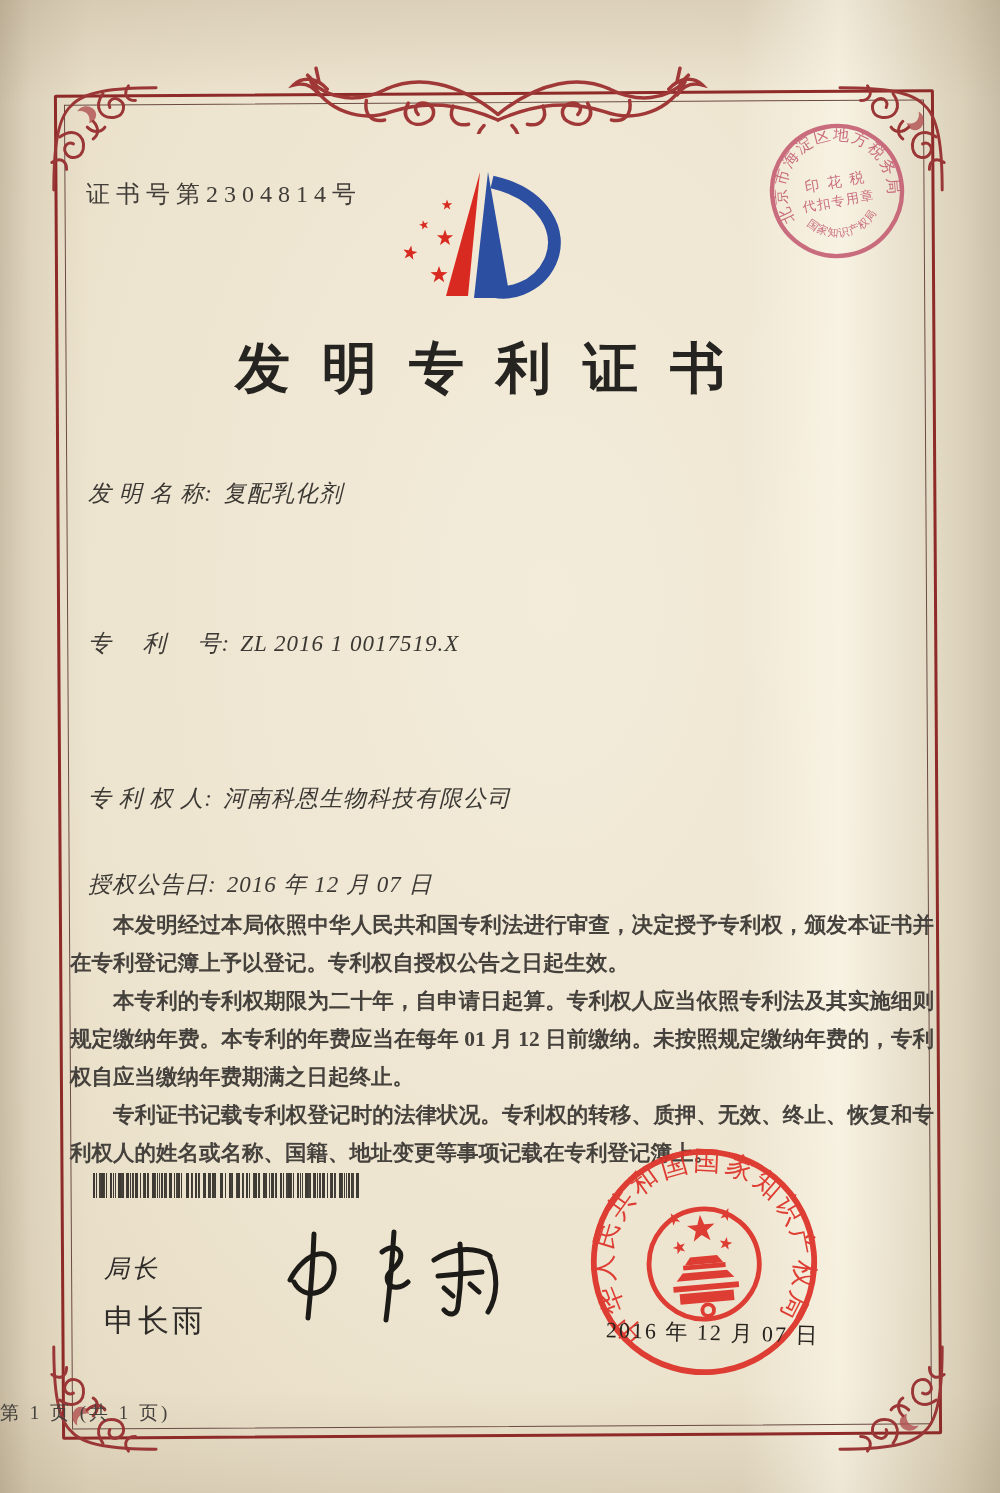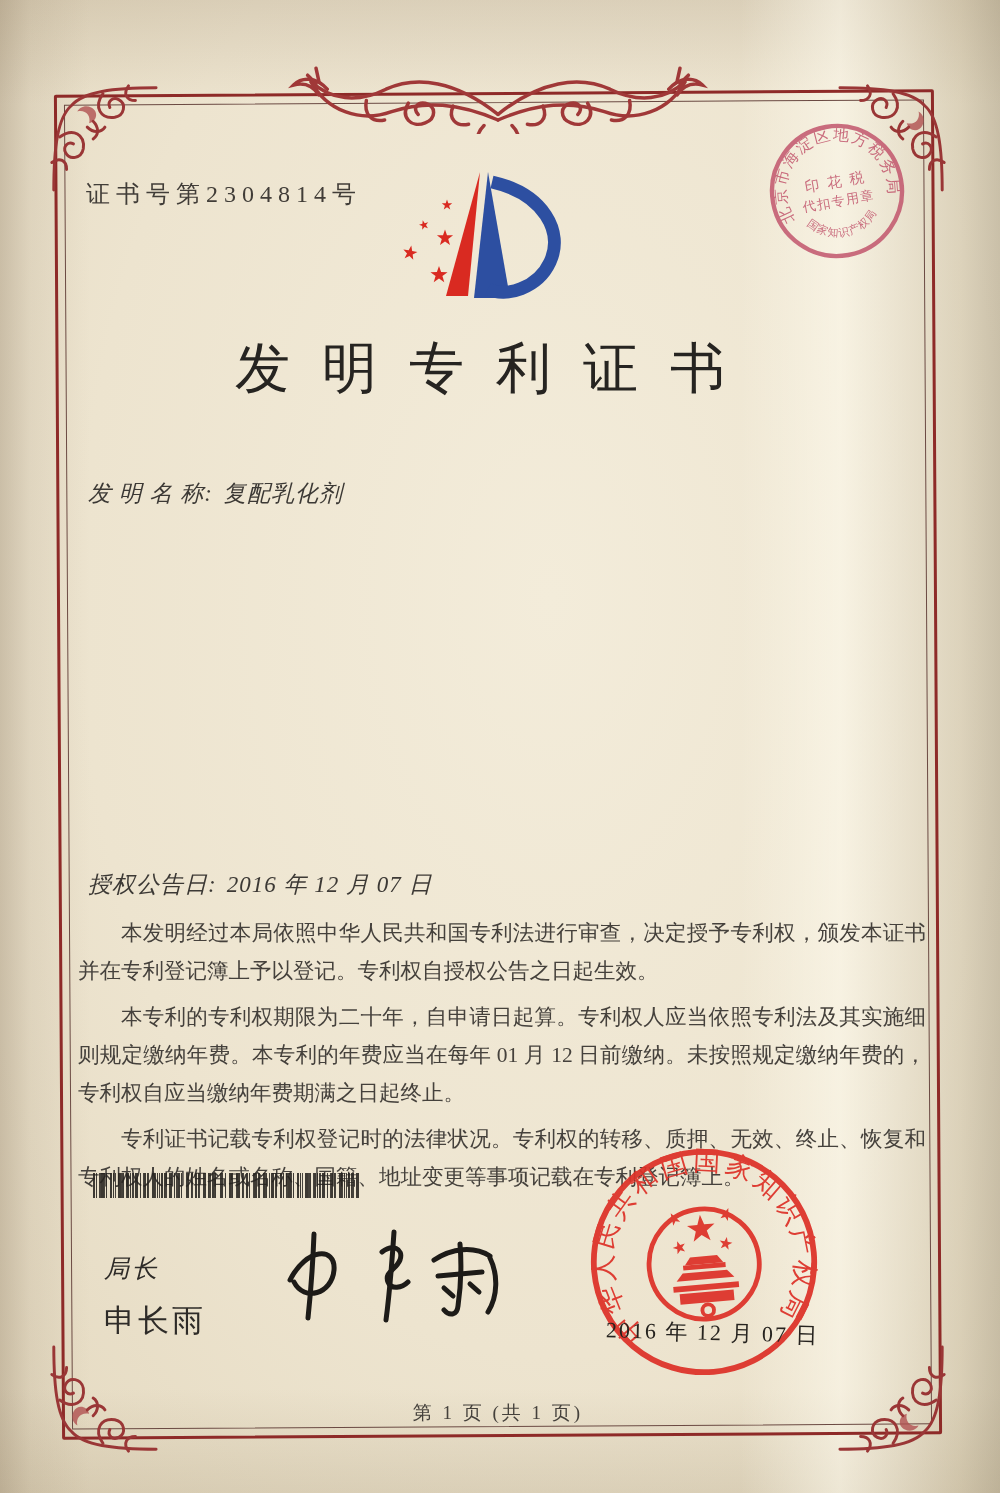--- a/index.html
+++ b/index.html
@@ -21,46 +21,46 @@
   }
   .frame-inner{
     left:7px;top:7px;right:7px;bottom:7px;position:absolute;
     border:1px solid #6b4a43;
   }
   .cert-number{
     left:86px;top:178px;font-size:24px;letter-spacing:6px;color:#413d38;
   }
   .title{
     left:0;top:332px;width:960px;text-align:center;
-    font-size:55px;font-weight:normal;letter-spacing:32px;padding-left:32px;
+    font-size:55px;font-weight:bold;letter-spacing:32px;padding-left:32px;
     color:#262421;box-sizing:border-box;
   }
   .field-row{left:88px;width:820px;font-size:23px;color:#3c3935;letter-spacing:1px;font-style:italic;}
   .field-row .val{margin-left:10px;}
   .f0{top:478px;} .f1{top:553px;} .f2{top:628px;} .f3{top:705px;} .f4{top:783px;} .f5{top:862px;margin-top:7px;}
   .paragraphs{
     left:70px;top:906px;width:864px;font-size:21.5px;line-height:38px;
     color:#45413c;text-align:justify;
   }
-  .paragraphs p{margin:8px;text-indent:2em;}
+  .paragraphs p{margin:0;text-indent:2em;font-weight:bold;}
   .barcode{
     left:93px;top:1173px;width:268px;height:25px;
     background:
       repeating-linear-gradient(90deg,#26231f 0 2px,rgba(0,0,0,0) 2px 3px,#26231f 3px 4px,rgba(0,0,0,0) 4px 8px,#26231f 8px 11px,rgba(0,0,0,0) 11px 13px,#26231f 13px 14px,rgba(0,0,0,0) 14px 17px),
       repeating-linear-gradient(90deg,rgba(38,35,31,.95) 0 1px,rgba(0,0,0,0) 1px 6px,rgba(38,35,31,.95) 6px 8px,rgba(0,0,0,0) 8px 11px);
     opacity:.88;
   }
   .director-title{left:104px;top:1252px;font-size:25px;color:#2e2b28;letter-spacing:3px;font-family:"Liberation Sans","DejaVu Sans",sans-serif;font-style:italic;}
   .director-name{left:104px;top:1300px;font-size:31px;color:#2e2b28;letter-spacing:3px;font-family:"Liberation Sans","DejaVu Sans",sans-serif;}
   .signature-svg{left:262px;top:1218px;}
   .seal-svg{left:588px;top:1146px;transform:rotate(-5deg);opacity:.93;}
   .seal-date{left:606px;top:1318px;font-size:22px;letter-spacing:2px;color:#26231f;transform:rotate(1.5deg);}
   .stamp-svg{left:764px;top:118px;transform:rotate(-10deg);opacity:.85;}
   .logo-svg{left:392px;top:166px;}
-  .footer-page{left:0;top:1400px;width:996px;text-align:center;font-size:19px;letter-spacing:3px;color:#45413c;}
+  .footer-page{left:0;top:1400px;width:996px;text-align:left;font-size:19px;letter-spacing:3px;color:#45413c;}
   .corner{width:118px;height:118px;}
   .c-tl{left:42px;top:76px;}
   .c-tr{left:836px;top:76px;transform:rotate(90deg);}
   .c-br{left:836px;top:1343px;transform:rotate(180deg);}
   .c-bl{left:42px;top:1343px;transform:rotate(270deg);}
   .top-ornament{left:288px;top:50px;}
 </style>
 </head>
 <body>
 
@@ -141,20 +141,26 @@
       <textPath href="#stampBottom">国家知识产权局</textPath>
     </text>
     <text x="100" y="94" text-anchor="middle" font-size="20" letter-spacing="3" fill="#c2566d" font-family="Liberation Serif, DejaVu Serif, serif">印 花 税</text>
     <text x="100" y="120" text-anchor="middle" font-size="18" letter-spacing="2" fill="#c2566d" font-family="Liberation Serif, DejaVu Serif, serif">代扣专用章</text>
   </svg>
 
   <div class="abs title">发明专利证书</div>
 
   <div class="abs field-row f0">
     <span>发 明 名 称:</span><span class="val">复配乳化剂</span>
+  </div>
+  <div class="abs field-row f2">
+    <span>专　 利　 号:</span><span class="val">ZL 2016 1 0017519.X</span>
+  </div>
+  <div class="abs field-row f4">
+    <span>专 利 权 人:</span><span class="val">河南科恩生物科技有限公司</span>
   </div>
   <div class="abs field-row f5">
     <span>授权公告日:</span><span class="val">2016 年 12 月 07 日</span>
   </div>
 
   <div class="abs paragraphs">
     <p>本发明经过本局依照中华人民共和国专利法进行审查，决定授予专利权，颁发本证书并在专利登记簿上予以登记。专利权自授权公告之日起生效。</p>
     <p>本专利的专利权期限为二十年，自申请日起算。专利权人应当依照专利法及其实施细则规定缴纳年费。本专利的年费应当在每年 01 月 12 日前缴纳。未按照规定缴纳年费的，专利权自应当缴纳年费期满之日起终止。</p>
     <p>专利证书记载专利权登记时的法律状况。专利权的转移、质押、无效、终止、恢复和专利权人的姓名或名称、国籍、地址变更等事项记载在专利登记簿上。</p>
   </div>

